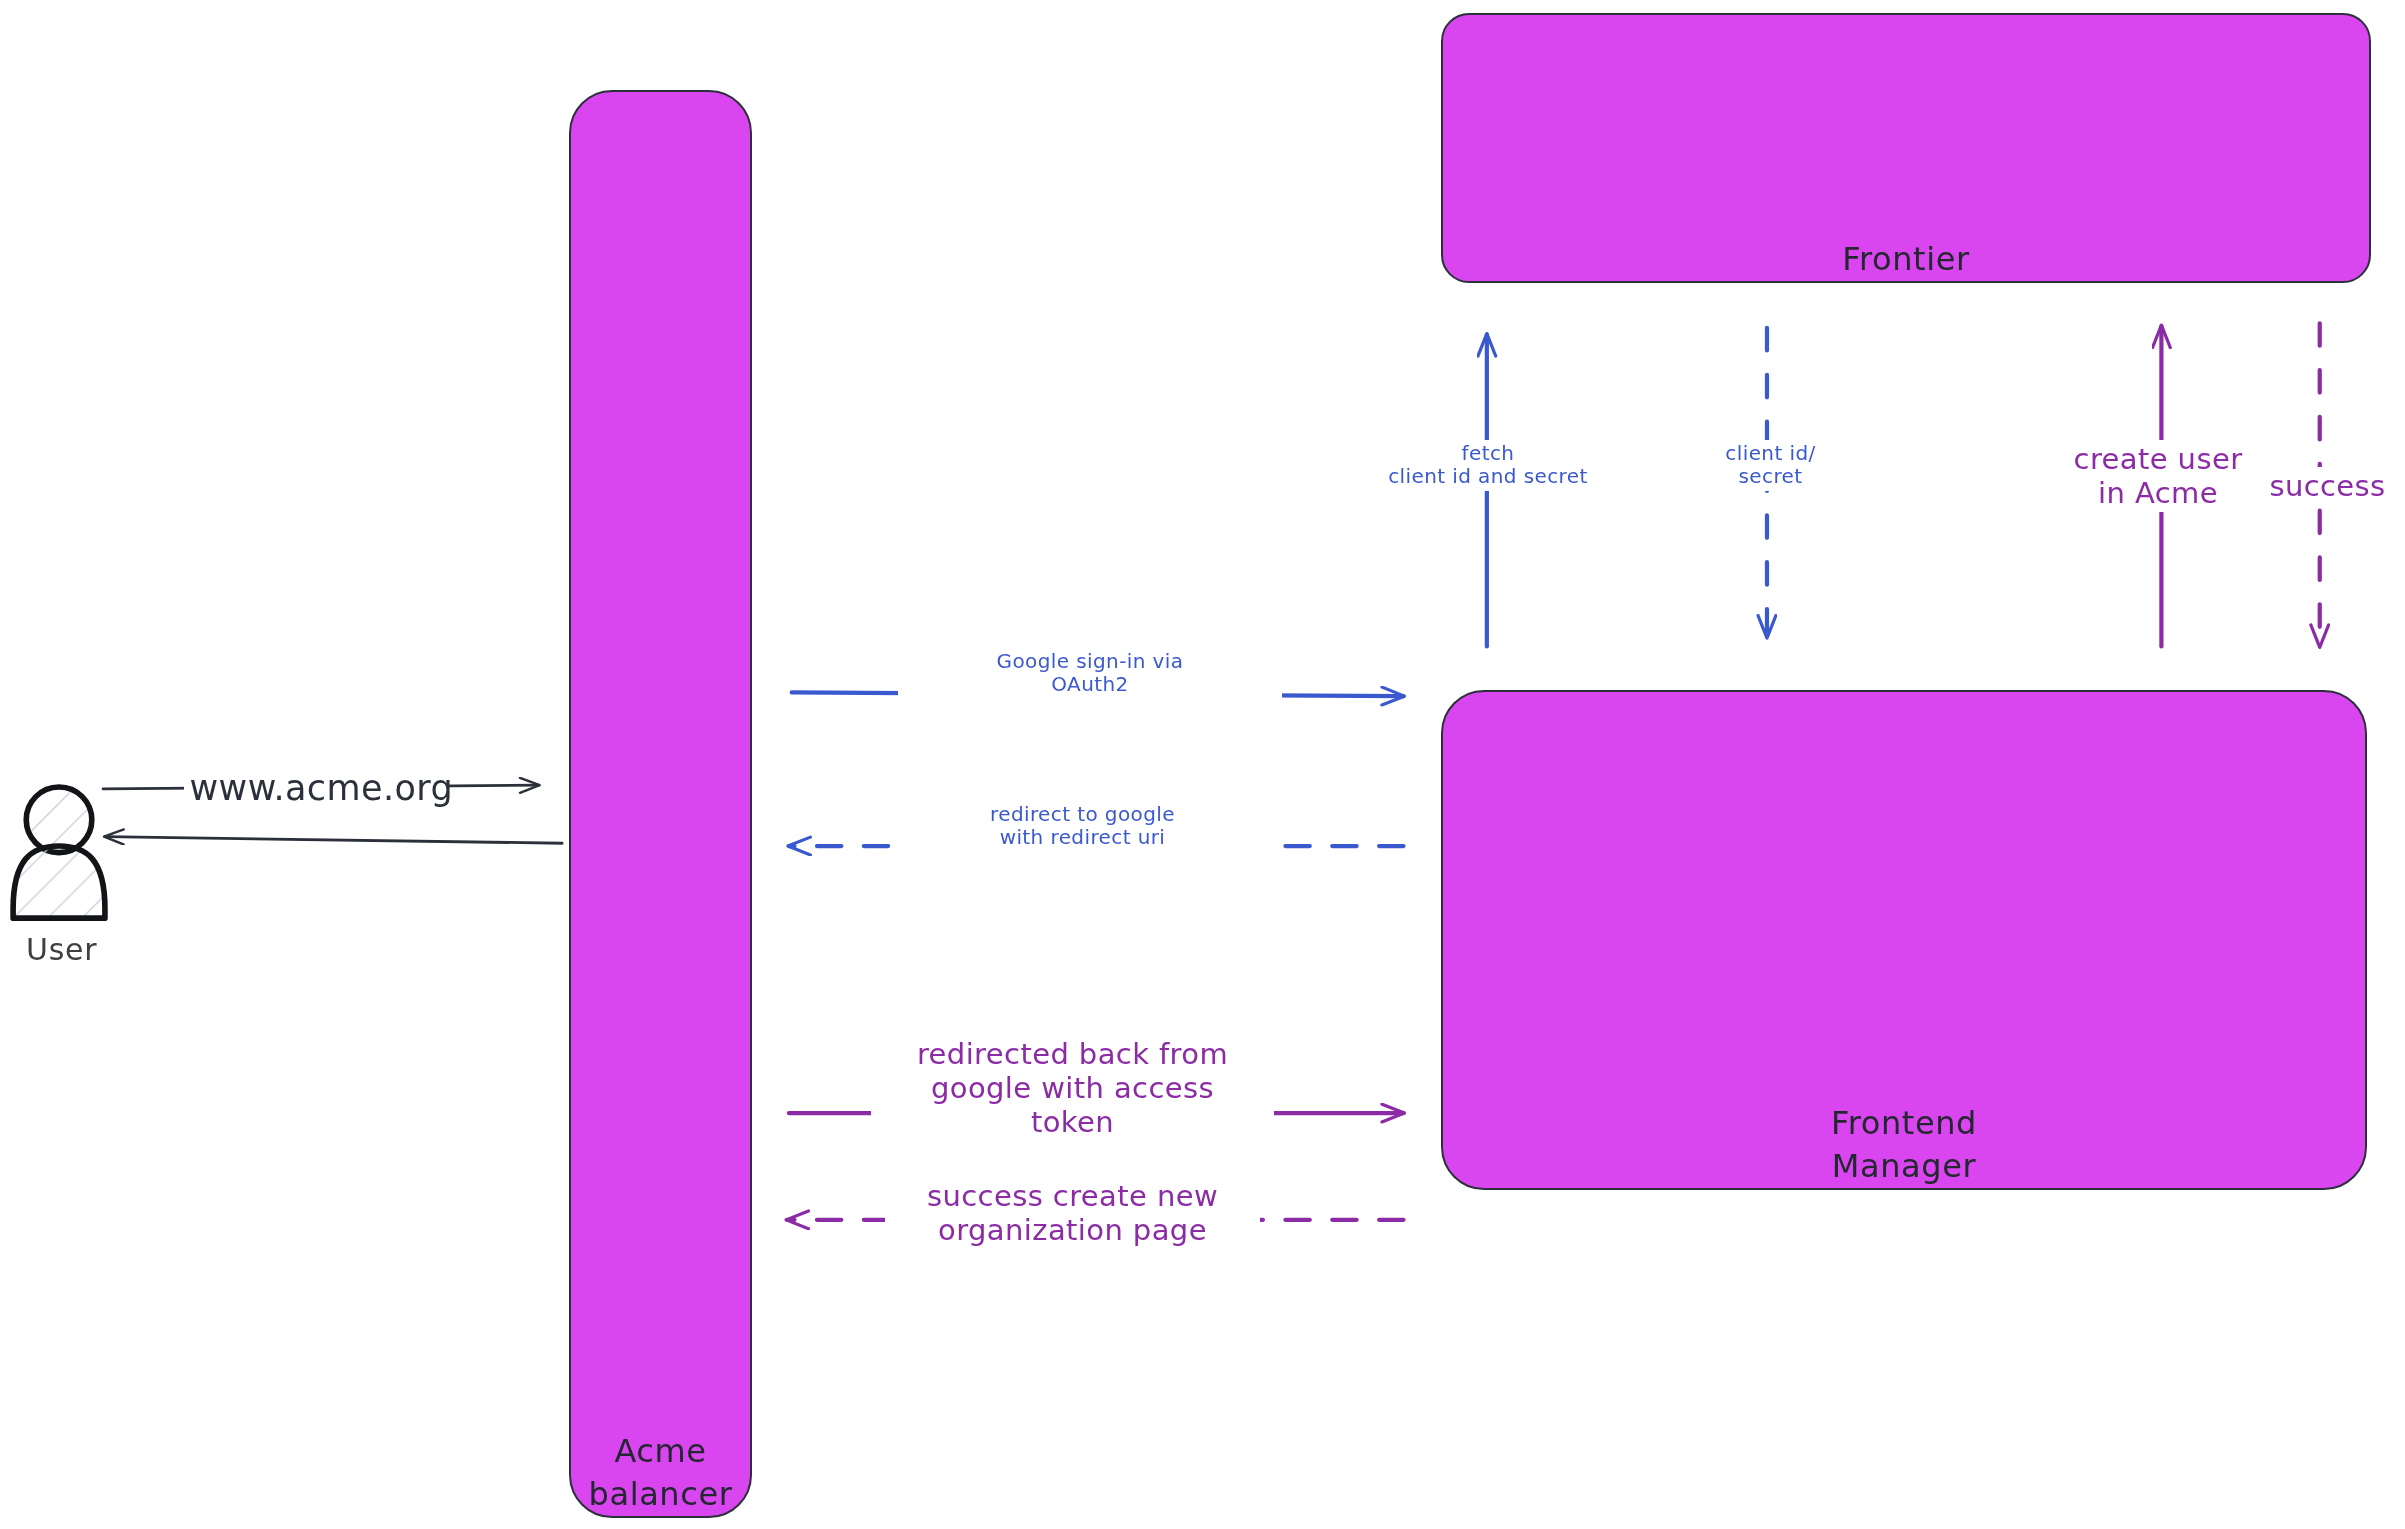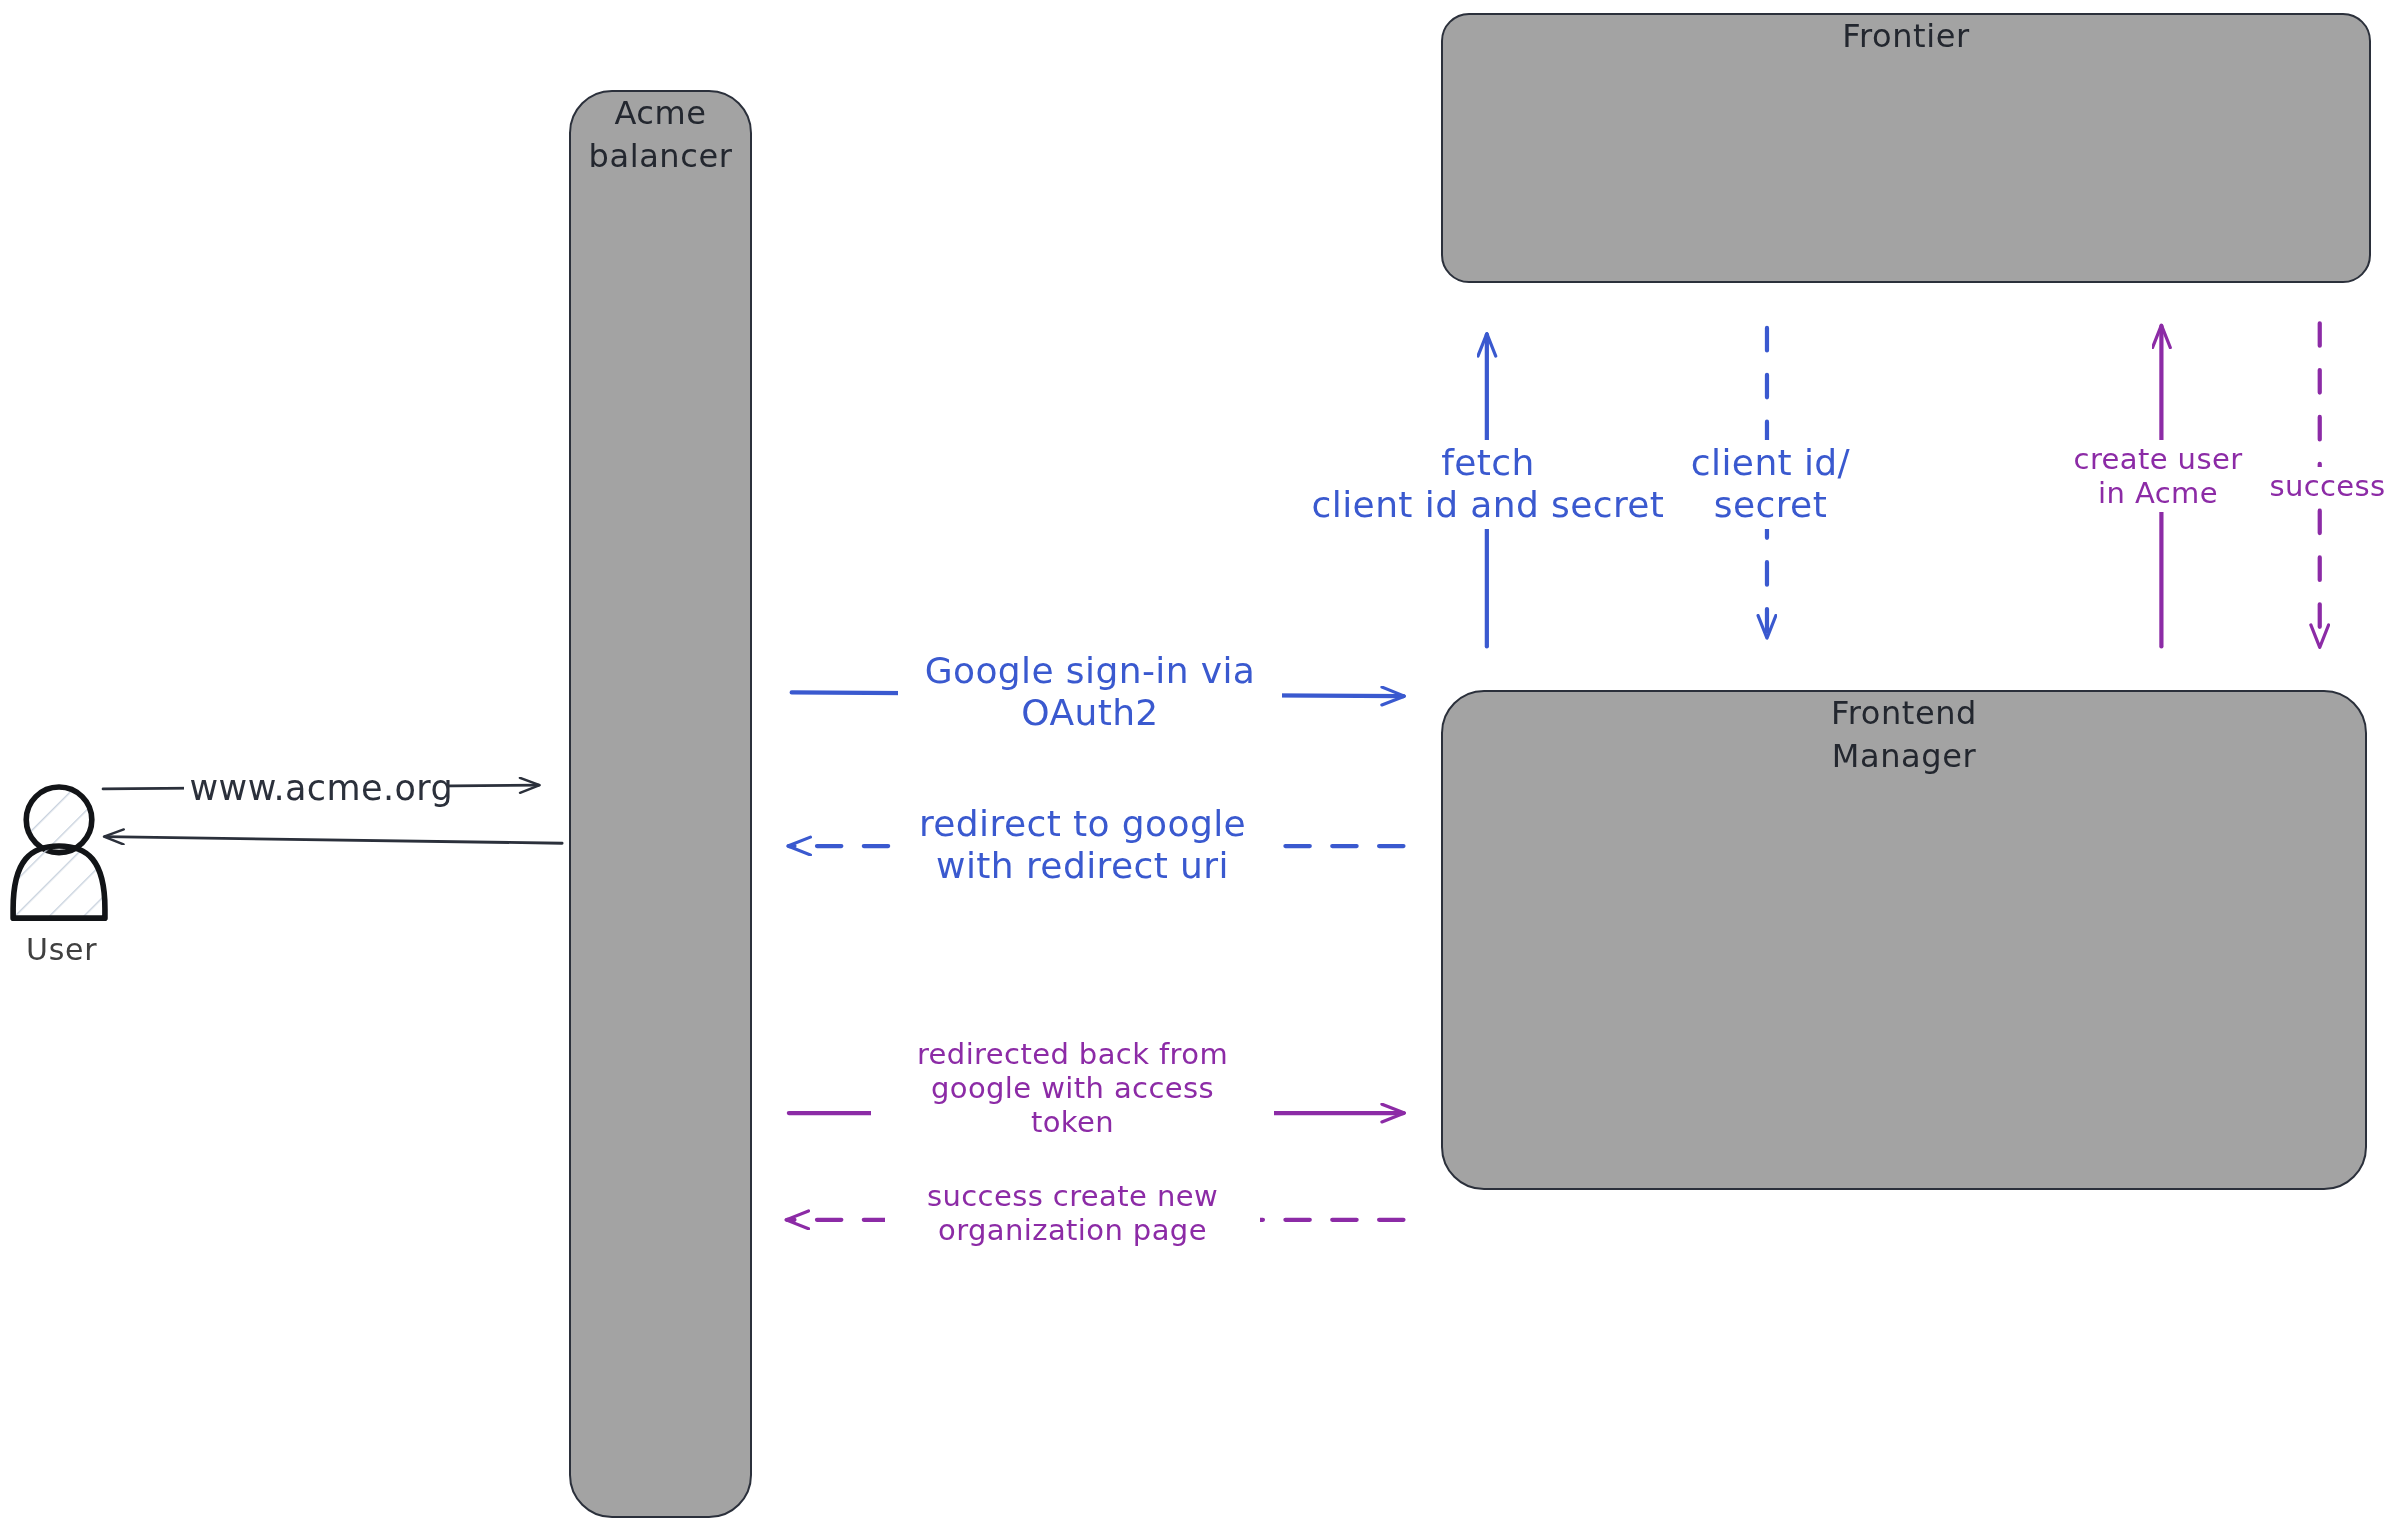--- a/index.html
+++ b/index.html
@@ -22,24 +22,24 @@
     position: absolute;
     top: 0;
     left: 0;
     width: 2405px;
     height: 1530px;
     pointer-events: none;
   }
   .node-box {
     position: absolute;
     border: 2.8px solid #2b303b;
-    background: #a3a3a3;
+    background: #d946ef;
     box-sizing: border-box;
     display: flex;
-    align-items: flex-start;
+    align-items: flex-end;
     justify-content: center;
   }
   .node-label {
     font-family: "DejaVu Sans", sans-serif;
     font-size: 32px;
     color: #23272f;
     text-align: center;
     line-height: 1.35;
     letter-spacing: 0.6px;
     white-space: pre-line;
@@ -48,21 +48,21 @@
     position: absolute;
     font-family: "DejaVu Sans", sans-serif;
     text-align: center;
     line-height: 1.18;
     letter-spacing: 0.4px;
     white-space: pre-line;
     background: #ffffff;
     padding: 1.9px 5.6px;
     box-sizing: border-box;
   }
-  .lbl-blue  { color: #3a59cf; font-size: 36px; }
+  .lbl-blue  { color: #3a59cf; font-size: 20px; }
   .lbl-purple{ color: #8c2ba6; font-size: 29px; }
   .lbl-gray  { color: #2b303b; font-size: 35px; }
   .actor-caption {
     position: absolute;
     font-family: "DejaVu Sans", sans-serif;
     font-size: 30px;
     color: #404040;
     letter-spacing: 0.7px;
   }
 </style>

